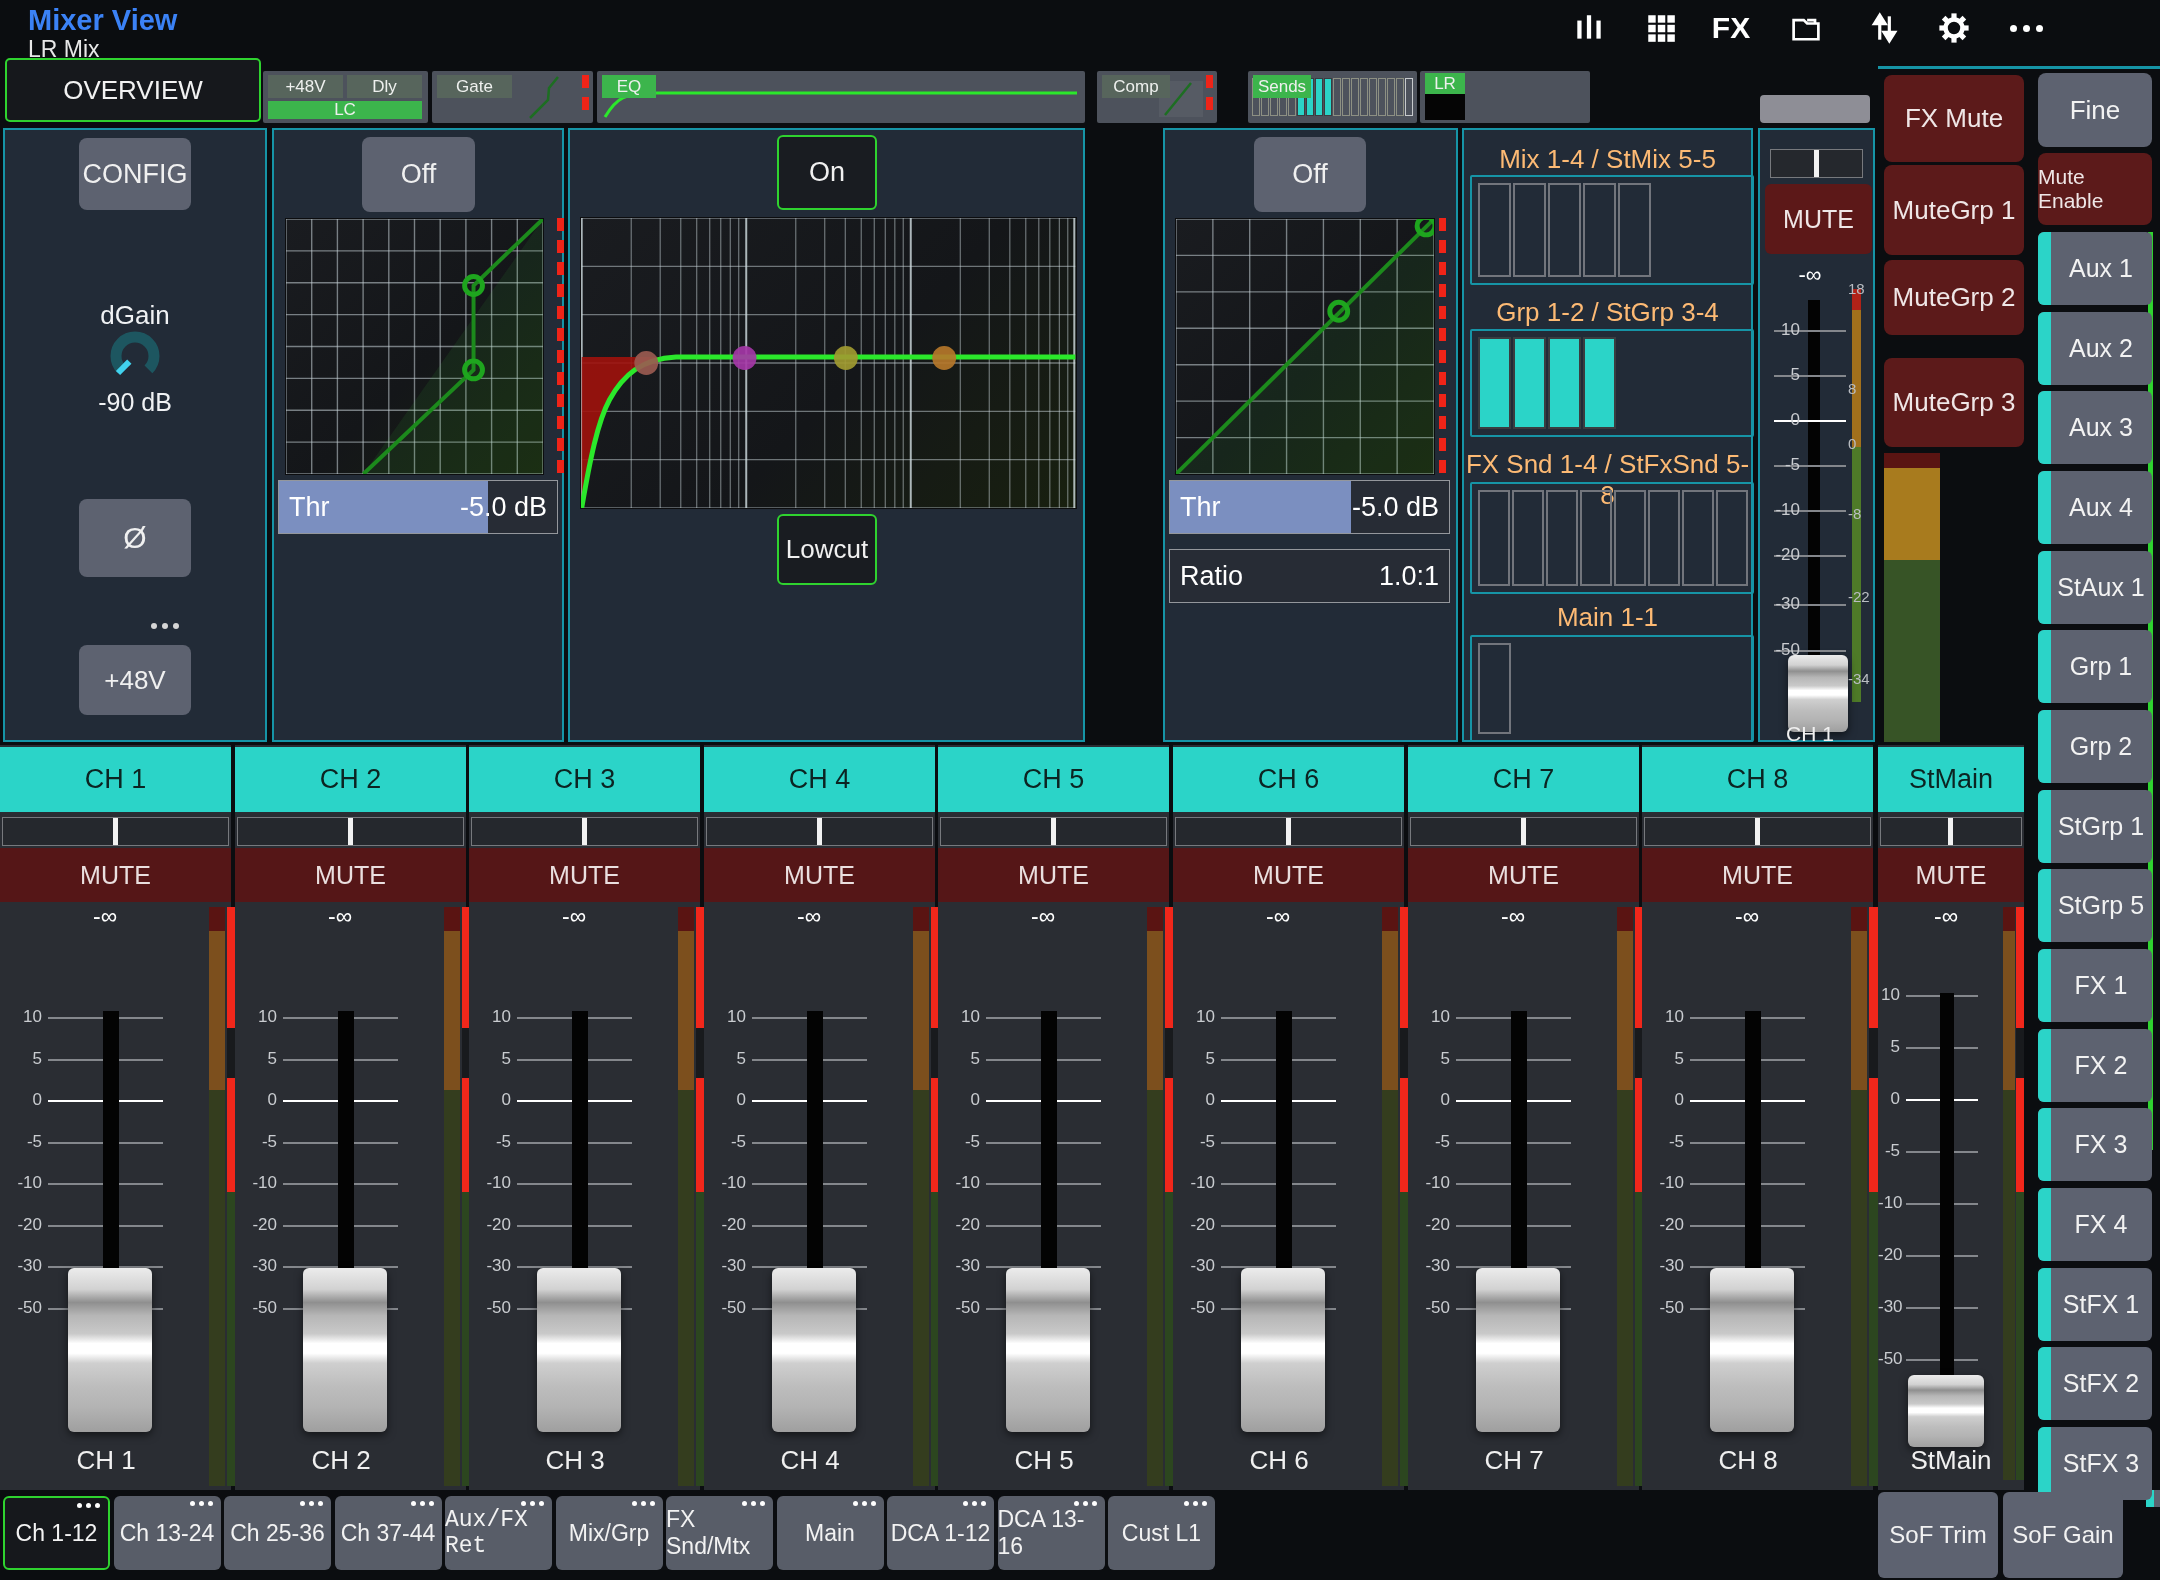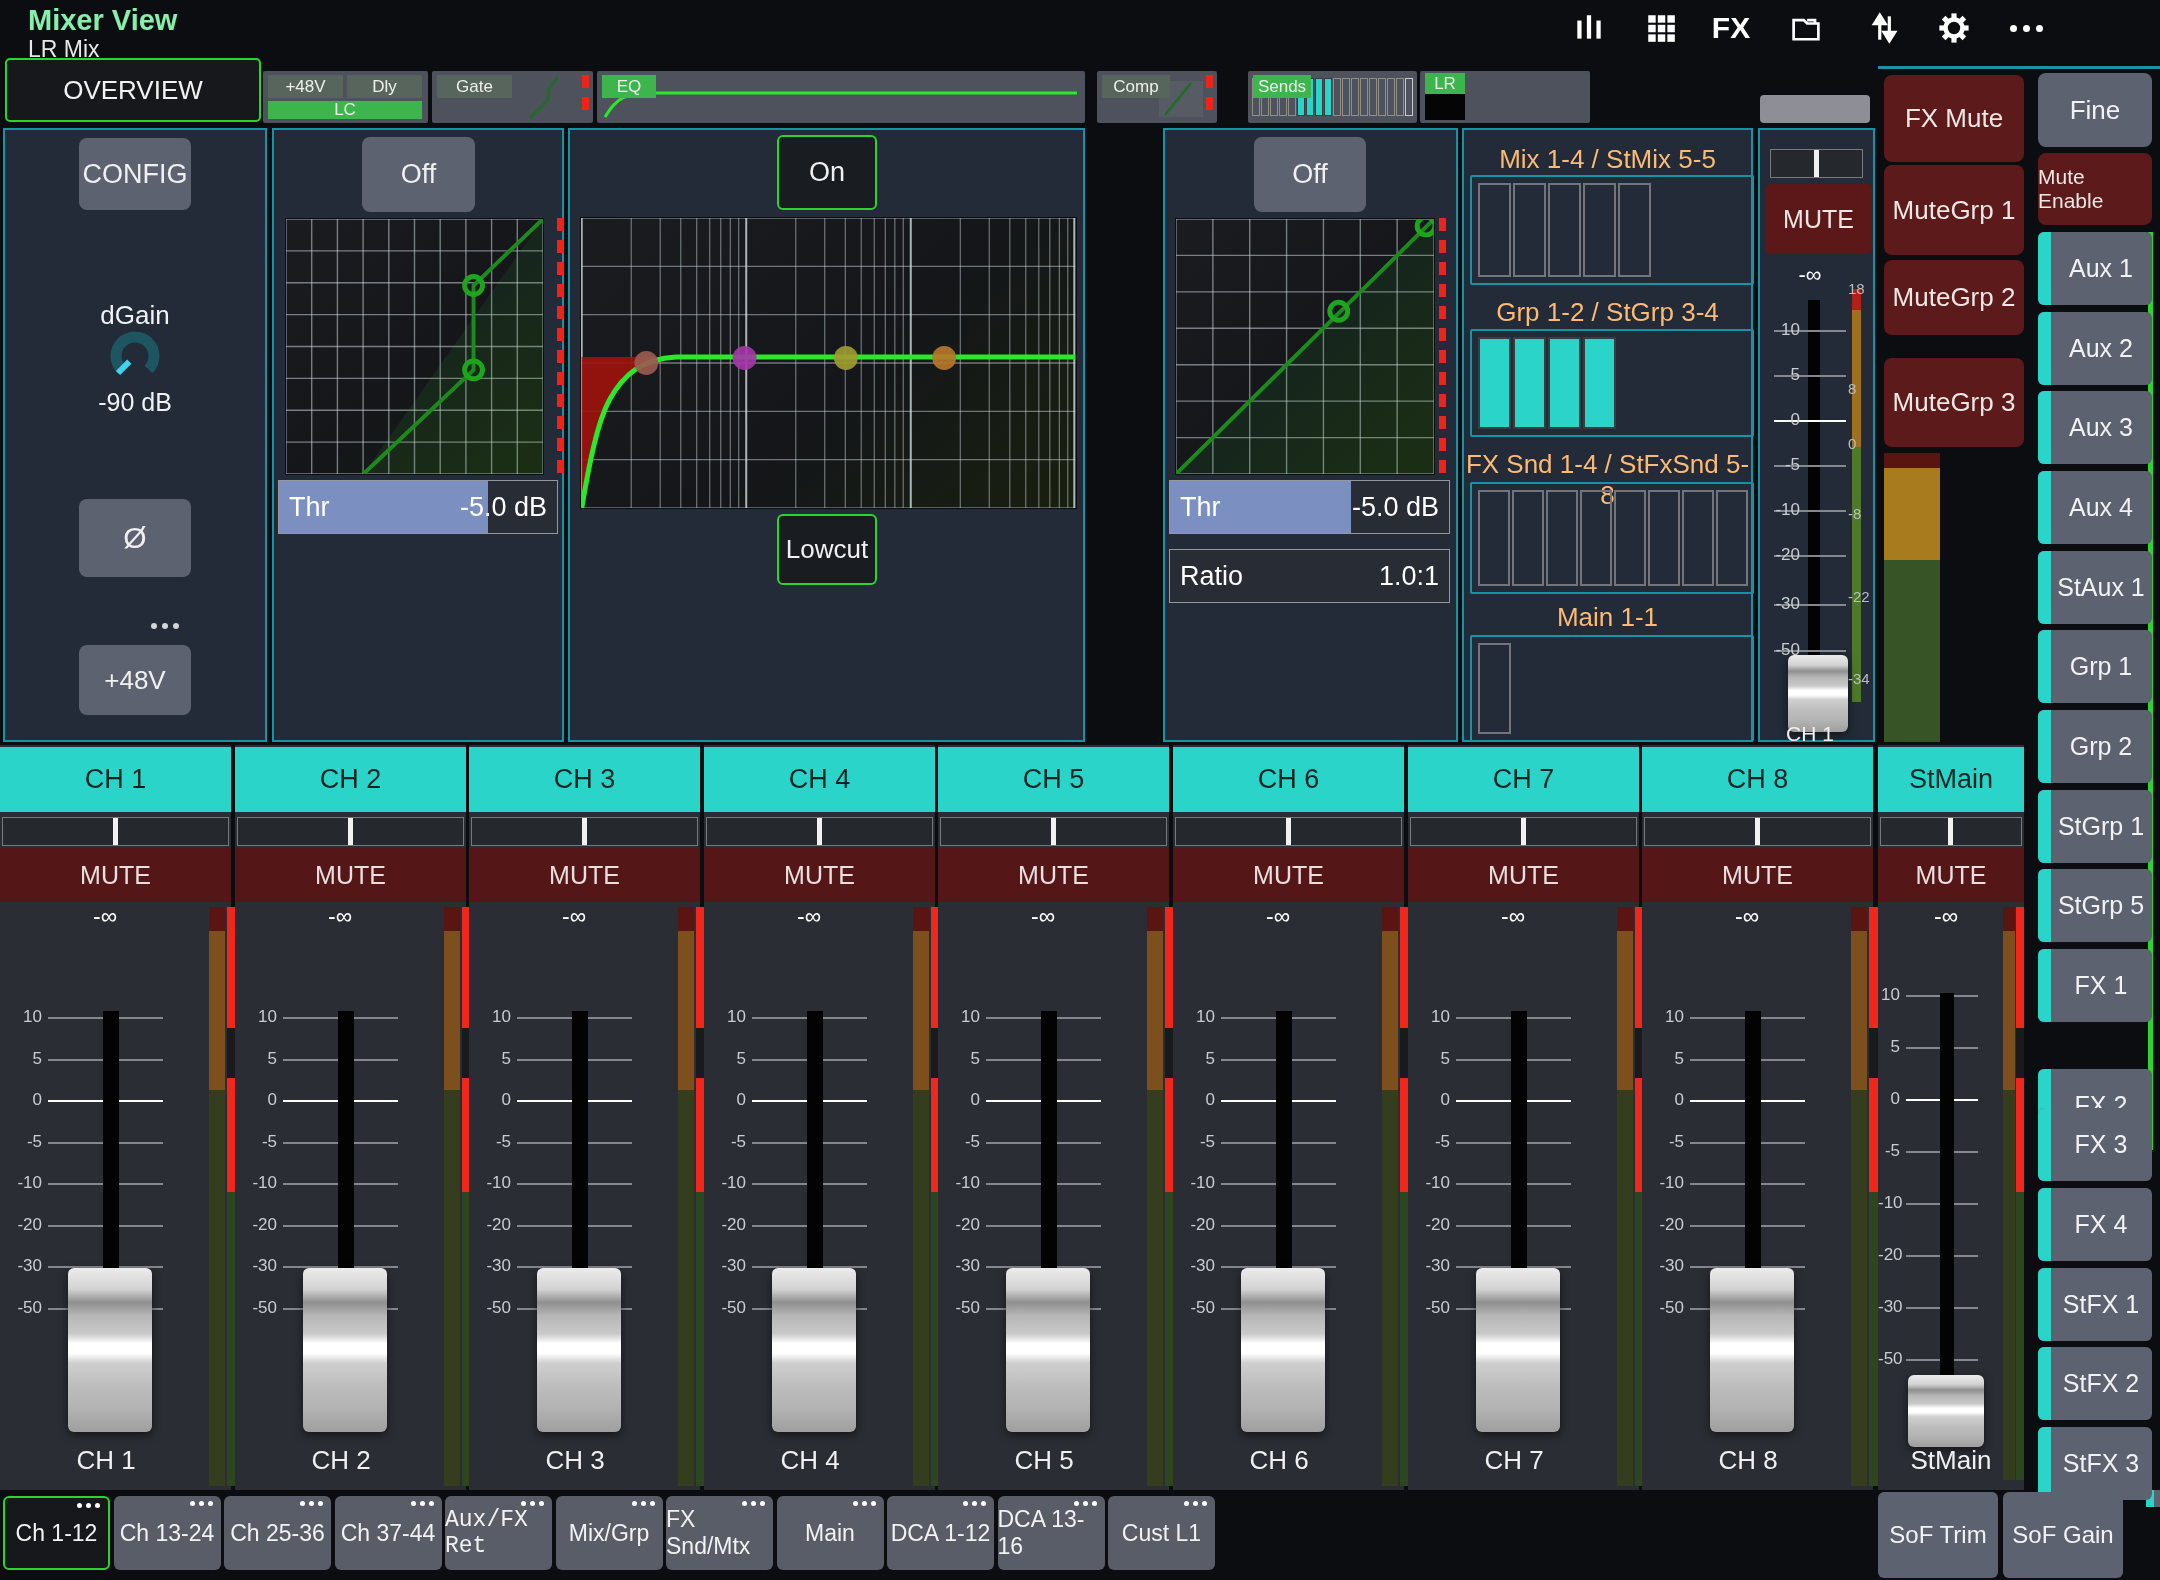--- a/index.html
+++ b/index.html
@@ -3,21 +3,21 @@
 <meta charset="utf-8">
 <style>
   *{box-sizing:border-box;margin:0;padding:0}
   html,body{background:#000}
   body{font-family:"Liberation Sans","DejaVu Sans",sans-serif}
   #app{position:relative;width:2160px;height:1580px;background:#0b0d10;overflow:hidden}
   .abs{position:absolute}
   .cc{display:flex;align-items:center;justify-content:center}
 
   
-  #title{left:28px;top:4px;color:#86efac;font-size:29px;font-weight:700}
+  #title{left:28px;top:4px;color:#3b82f6;font-size:29px;font-weight:700}
   #subtitle{left:28px;top:36px;color:#e8e8e8;font-size:23px}
   .ticon{position:absolute;top:6px;width:46px;height:44px;display:flex;align-items:center;justify-content:center;color:#fff;font-size:30px}
   .tdot{width:7px;height:7px;border-radius:50%;background:#fff;margin:0 3px}
 
   
   #ov-btn{left:5px;top:58px;width:256px;height:64px;background:#16181c;border:2px solid #2fd32f;border-radius:5px;color:#f2f2f2;font-size:26px}
   .pvp{position:absolute;top:71px;height:52px;background:#4d525c;border-radius:2px}
   .pvlab{position:absolute;height:23px;color:#eef0ee;font-size:17px;display:flex;align-items:center;justify-content:center;z-index:2}
   .pvgreen{background:#3cb54c}
   .pvgray{background:#57655c}
@@ -475,21 +475,21 @@
         <span>StGrp 1</span>
       </div>
       <div class="busbtn" style="top: 869px;">
         <div class="busstripe"></div>
         <span>StGrp 5</span>
       </div>
       <div class="busbtn" style="top: 949px;">
         <div class="busstripe"></div>
         <span>FX 1</span>
       </div>
-      <div class="busbtn" style="top: 1029px; margin-top: 40px;">
+      <div class="busbtn" style="top: 1029px;">
         <div class="busstripe"></div>
         <span>FX 2</span>
       </div>
       <div class="busbtn" style="top: 1108px;">
         <div class="busstripe"></div>
         <span>FX 3</span>
       </div>
       <div class="busbtn" style="top: 1188px;">
         <div class="busstripe"></div>
         <span>FX 4</span>

